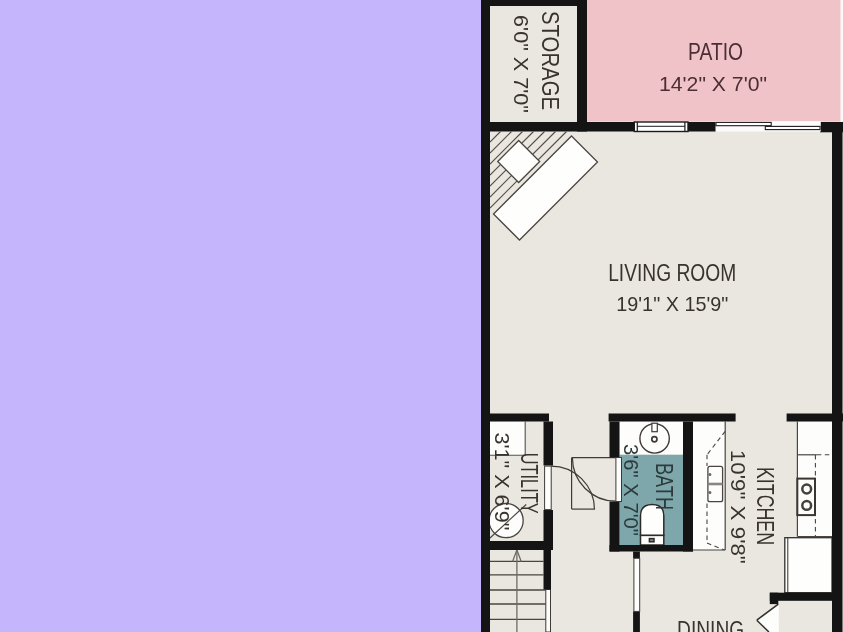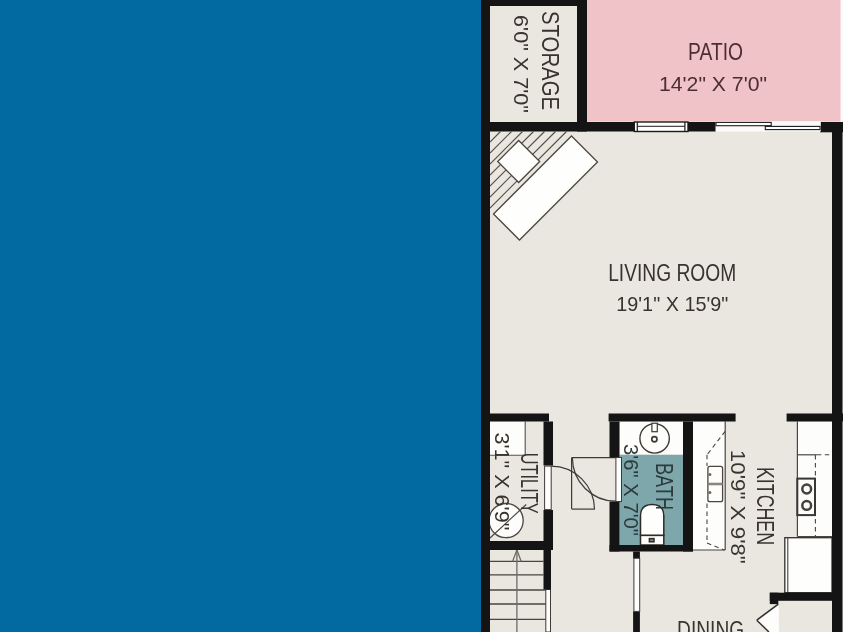--- a/index.html
+++ b/index.html
@@ -1,16 +1,16 @@
 <!DOCTYPE html>
 <html><head>
 <meta charset="utf-8">
 <style>
   html,body{margin:0;padding:0;background:#ffffff;}
-  #page{width:843px;height:632px;position:relative;overflow:hidden;background:#0369a1;}
+  #page{width:843px;height:632px;position:relative;overflow:hidden;background:#c4b5fd;}
   svg{display:block;}
   text{font-family:"Liberation Sans", sans-serif;}
 </style>
 </head>
 <body>
 <div id="page">
 <svg width="843" height="632" viewBox="0 0 843 632" xmlns="http://www.w3.org/2000/svg">
 
   <rect x="481" y="0" width="362" height="632" fill="#EAE7E0"></rect>
 

